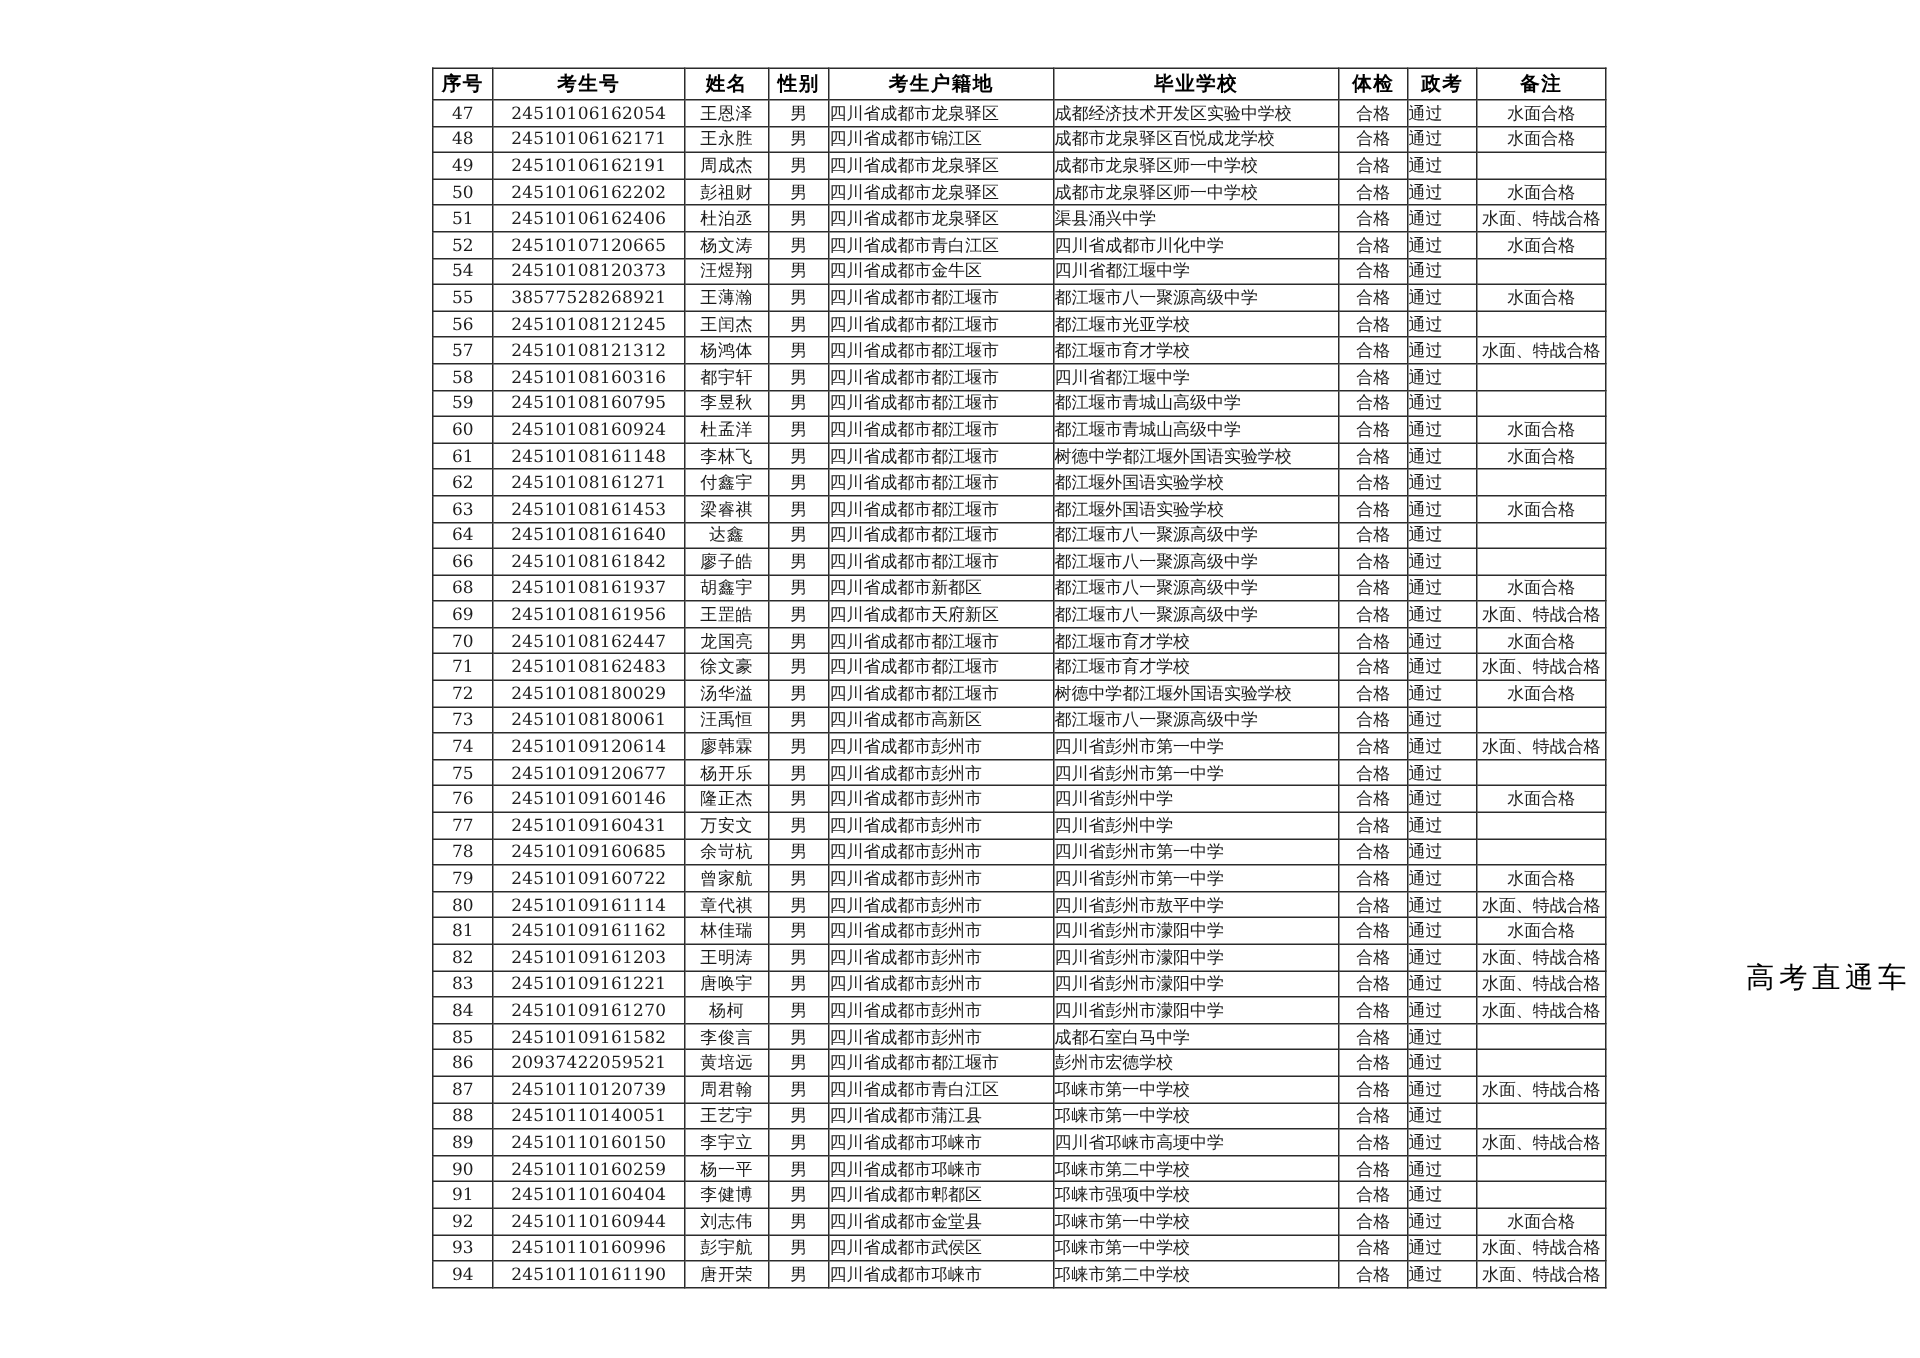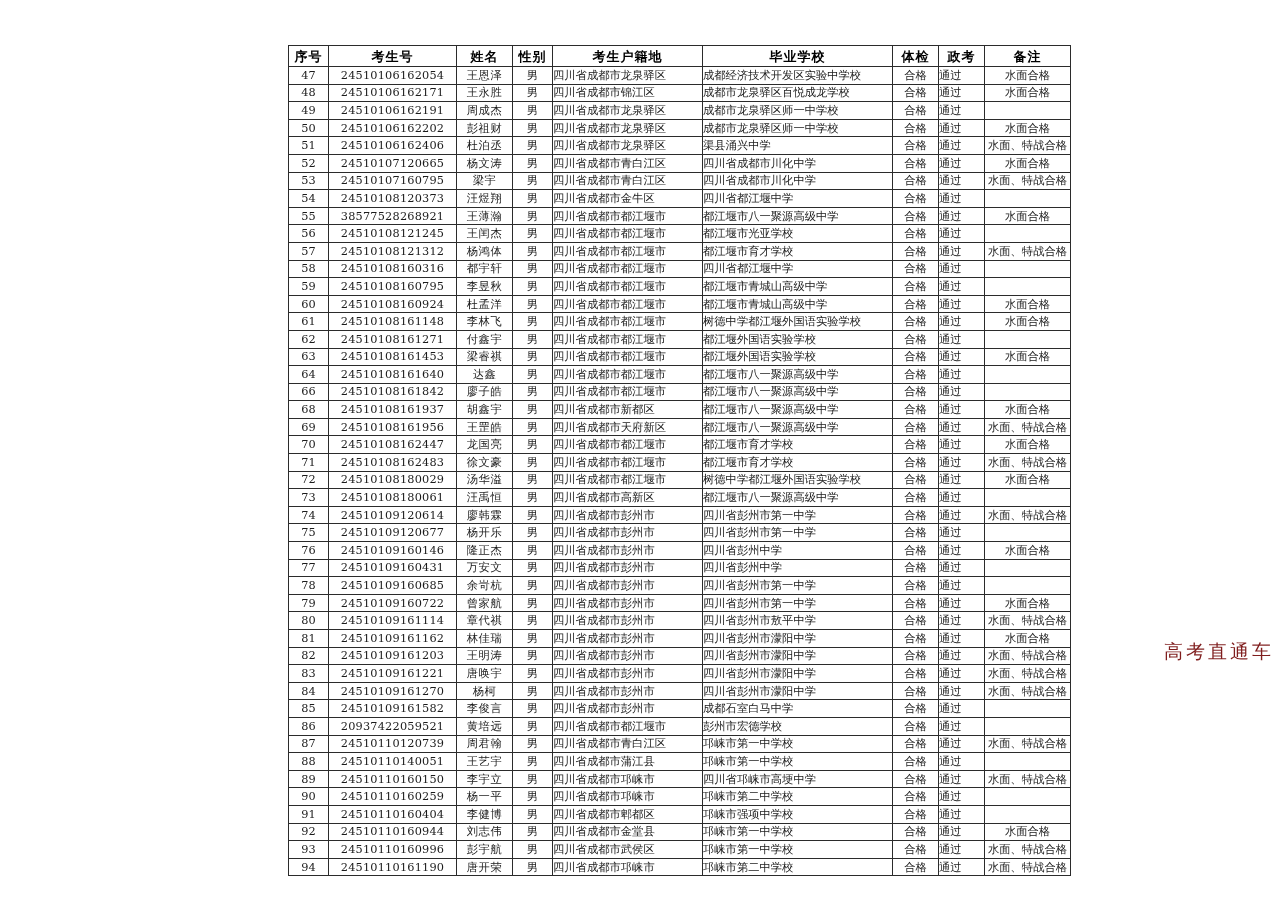--- a/index.html
+++ b/index.html
@@ -73,21 +73,21 @@
   td.school { text-align: left; padding-left: 4px; }
   td.phys   { text-align: center; }
   td.pol    { }
   td.remark { text-align: center; font-size: 10.6px; }
 
   #watermark {
     position: absolute;
     right: 22px;
     bottom: 18px;
     font-size: 19px;
-    color: #7f1d1d;
+    color: #000000;
     letter-spacing: 3px;
     font-family: Liberation Sans, sans-serif;
     user-select: none;
   }
 </style>
 </head>
 <body>
 
 <div id="page">
 
@@ -178,31 +178,20 @@
             <td class="exam">24510107120665</td>
             <td class="name">杨文涛</td>
             <td class="sex">男</td>
             <td class="domi">四川省成都市青白江区</td>
             <td class="school">四川省成都市川化中学</td>
             <td class="phys">合格</td>
             <td class="pol">通过</td>
             <td class="remark">水面合格</td>
           </tr>
           <tr>
-            <td class="seq">53</td>
-            <td class="exam">24510107160795</td>
-            <td class="name">梁宇</td>
-            <td class="sex">男</td>
-            <td class="domi">四川省成都市青白江区</td>
-            <td class="school">四川省成都市川化中学</td>
-            <td class="phys">合格</td>
-            <td class="pol">通过</td>
-            <td class="remark">水面、特战合格</td>
-          </tr>
-          <tr>
             <td class="seq">54</td>
             <td class="exam">24510108120373</td>
             <td class="name">汪煜翔</td>
             <td class="sex">男</td>
             <td class="domi">四川省成都市金牛区</td>
             <td class="school">四川省都江堰中学</td>
             <td class="phys">合格</td>
             <td class="pol">通过</td>
             <td class="remark"></td>
           </tr>

